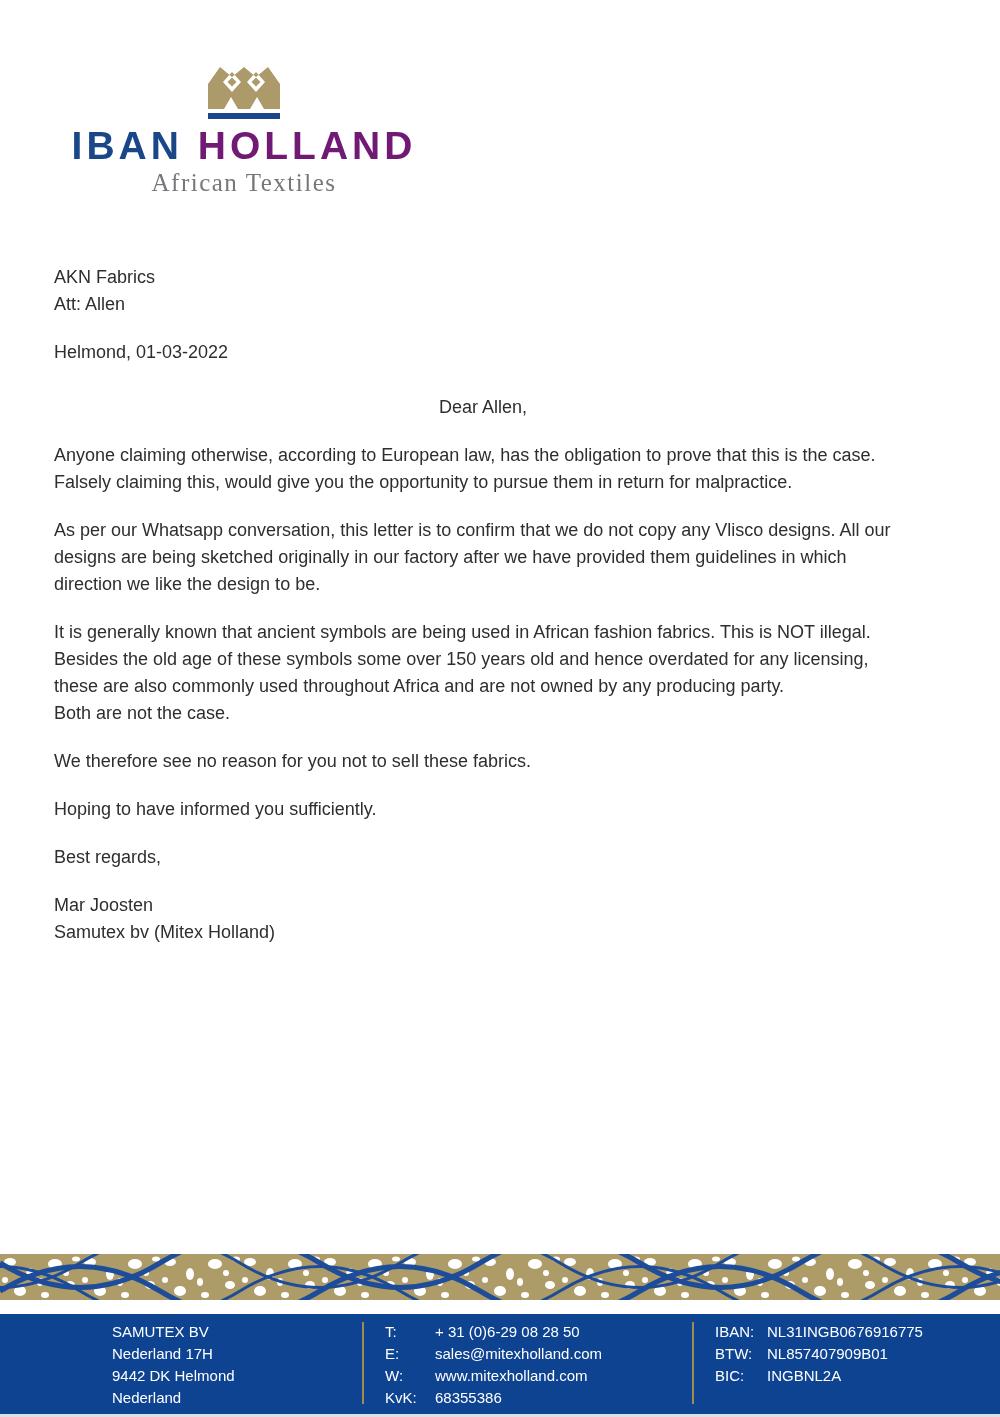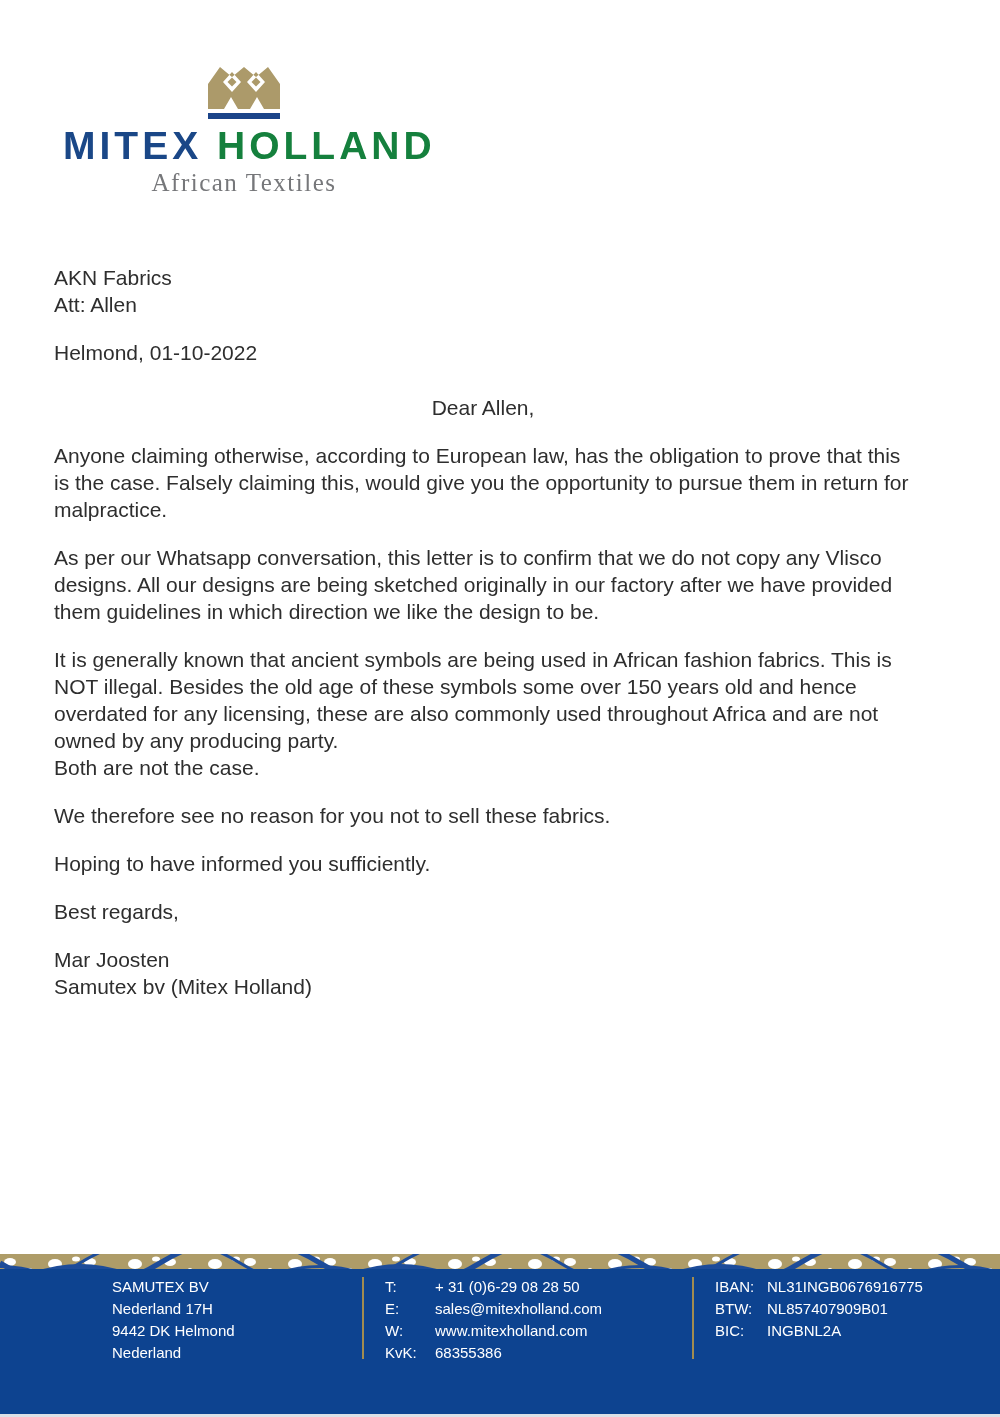--- a/index.html
+++ b/index.html
@@ -6,32 +6,32 @@
   .page{
     position:relative;width:1000px;height:1417px;background:#ffffff;
     font-family:"Liberation Sans",sans-serif;overflow:hidden;
   }
   
   .logo{position:absolute;top:64px;left:63px;width:362px;text-align:center;}
   .crown-wrap{display:block;margin:0 auto;width:80px;height:56px;}
   .brand{margin-top:4px;font-weight:bold;font-size:39px;line-height:44px;
          letter-spacing:4px;white-space:nowrap;}
   .brand-mitex{color:#1a4787;}
-  .brand-holland{color:#15803d;}
+  .brand-holland{color:#701a75;}
   .tagline{margin-top:1px;font-family:"Liberation Serif",serif;font-weight:normal;
            font-size:25px;line-height:28px;letter-spacing:1.5px;color:#76777a;}
   
   .letter-body{position:absolute;top:264px;left:54px;width:858px;
-               font-size:21px;line-height:27px;color:#2e2e2e;}
+               font-size:18px;line-height:27px;color:#2e2e2e;}
   .block{margin:0 0 21px 0;}
   .salutation{margin-top:28px;text-align:center;}
   .line{display:block;}
   
   .band{position:absolute;left:0;bottom:117px;width:1000px;height:46px;display:block;}
-  .footer-bar{position:absolute;left:0;bottom:0;width:1000px;height:148px;
+  .footer-bar{position:absolute;left:0;bottom:0;width:1000px;height:103px;
               background:#0d4390;color:#ffffff;font-size:15px;line-height:22px;}
   .col-address{position:absolute;left:112px;top:7px;}
   .col-contact{position:absolute;left:385px;top:7px;}
   .col-bank{position:absolute;left:715px;top:7px;}
   .frow{display:flex;}
   .col-contact .lbl{width:50px;flex:0 0 auto;}
   .col-bank .lbl{width:52px;flex:0 0 auto;}
   .divider{position:absolute;top:8px;width:2px;height:82px;background:#a18c50;}
   .d1{left:362px;}
   .d2{left:692px;}
@@ -47,33 +47,33 @@
       <path fill="#ac9a6a" fill-rule="evenodd" d="M4,45 L4,20 L16,3 L28,13 L40,3 L52,13 L64,3 L76,20 L76,45 Z
                M28,8 L37,18 L28,28 L19,18 Z
                M52,8 L61,18 L52,28 L43,18 Z
                M20,45 L27,33 L34,45 Z
                M46,45 L53,33 L60,45 Z"></path>
       <path fill="#ac9a6a" d="M28,13.5 L32.5,18 L28,22.5 L23.5,18 Z"></path>
       <path fill="#ac9a6a" d="M52,13.5 L56.5,18 L52,22.5 L47.5,18 Z"></path>
       <rect x="4" y="49" width="72" height="6" fill="#1b4489"></rect>
     </svg>
     <div class="brand">
-      <span class="brand-mitex">MITEX</span>
+      <span class="brand-mitex">IBAN</span>
       <span class="brand-holland">HOLLAND</span>
     </div>
     <div class="tagline">African Textiles</div>
   </header>
 
   <main class="letter-body">
     <div class="block">
       <span class="line">AKN Fabrics</span>
       <span class="line">Att: Allen</span>
     </div>
 
-    <div class="block">Helmond, 01-10-2022</div>
+    <div class="block">Helmond, 01-03-2022</div>
 
     <div class="block salutation">Dear Allen,</div>
 
     <div class="block">
       <span class="line">Anyone claiming otherwise, according to European law, has the obligation to prove that this is the case. Falsely claiming this, would give you the opportunity to pursue them in return for malpractice.</span>
     </div>
 
     <div class="block">
       <span class="line">As per our Whatsapp conversation, this letter is to confirm that we do not copy any Vlisco designs. All our designs are being sketched originally in our factory after we have provided them guidelines in which direction we like the design to be.</span>
     </div>

